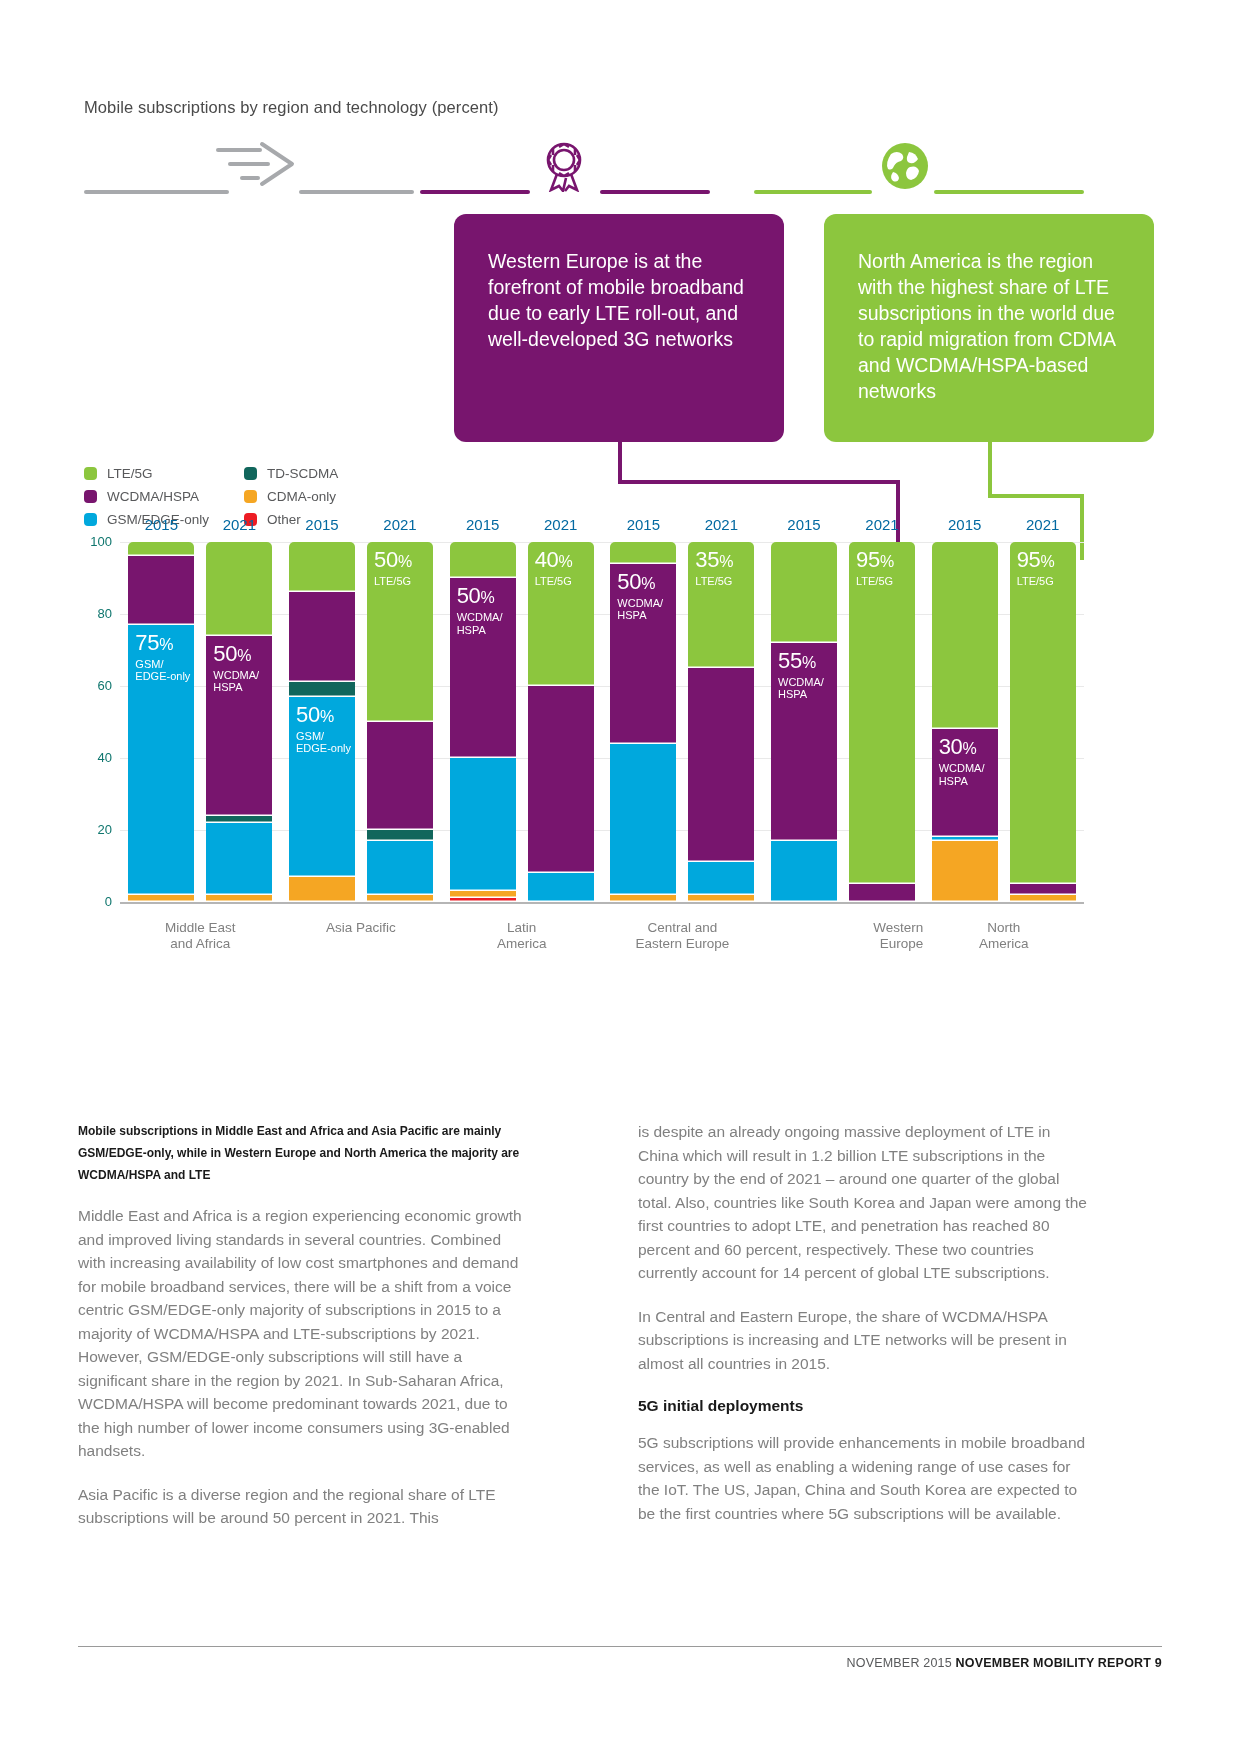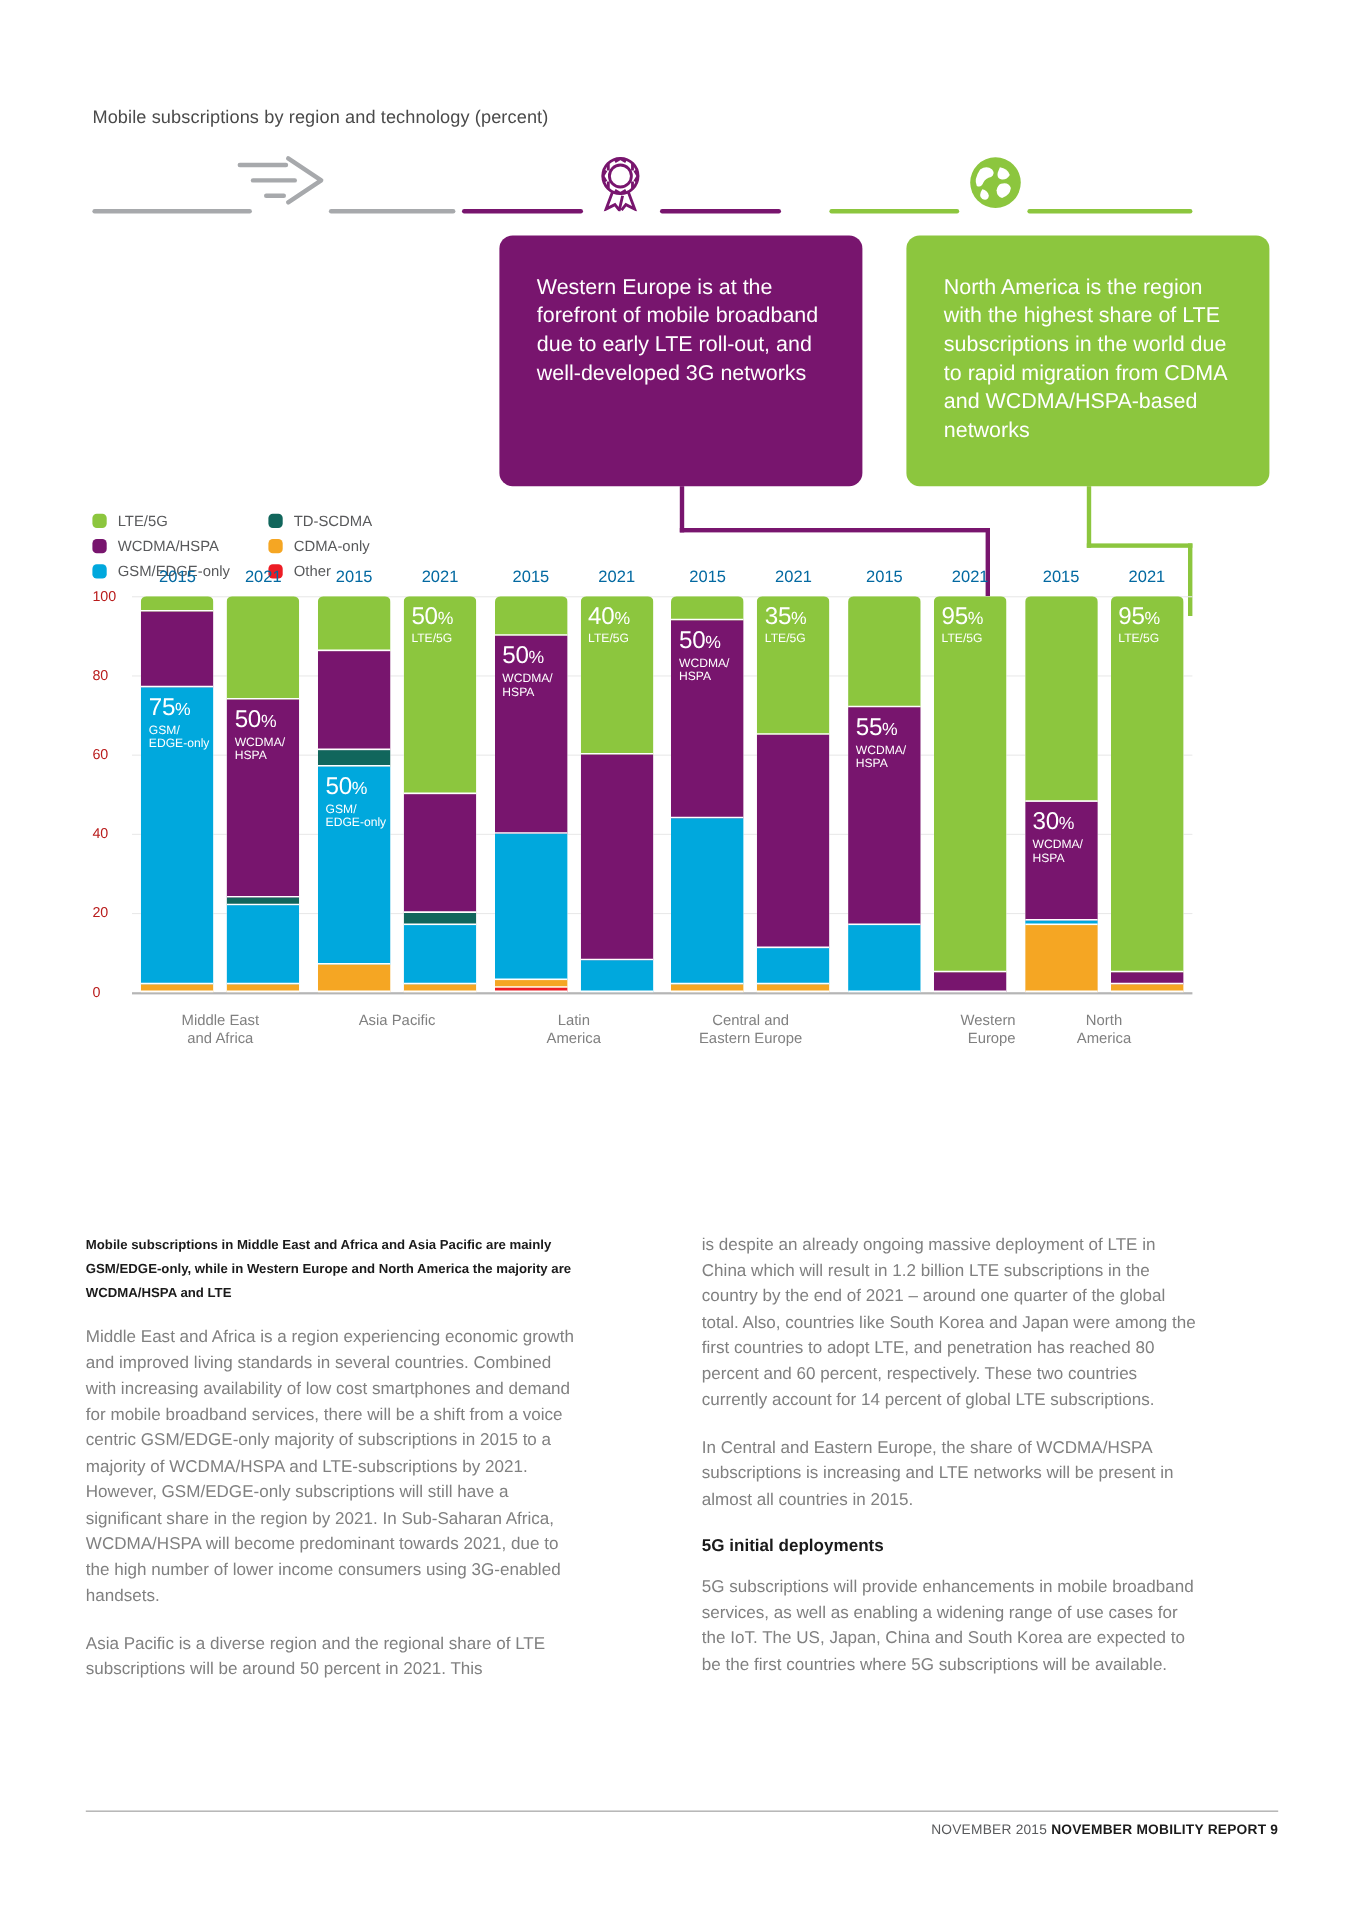--- a/index.html
+++ b/index.html
@@ -39,21 +39,21 @@
   .conn.g{background:#8cc63e;}
 
   
   .legend{position:absolute;left:84px;top:462px;width:320px;font-size:13.5px;color:#58595b;}
   .legend .lrow{display:flex;height:23px;align-items:center;}
   .legend .col{width:160px;display:flex;align-items:center;}
   .swatch{width:13px;height:13px;border-radius:4px;margin-right:10px;flex:0 0 auto;}
 
   
   #chart{position:absolute;left:84px;top:512px;width:1000px;height:440px;}
-  .ylabel{position:absolute;right:0;width:30px;text-align:left;font-size:13px;color:#b91c1c;transform:translateY(-8px);}
+  .ylabel{position:absolute;right:0;width:30px;text-align:right;font-size:13px;color:#0f766e;transform:translateY(-8px);}
   .gridline{position:absolute;left:36px;right:0;height:1px;background:#e9e9e9;}
   .axisline{position:absolute;left:36px;right:0;height:2px;background:#b5b5b5;}
   .bar{position:absolute;bottom:0;width:66px;border-radius:5px 5px 0 0;overflow:hidden;background:#fff;}
   .seg{position:absolute;left:0;width:100%;}
   .seg + .seg{}
   .yearlab{position:absolute;font-size:15px;color:#0369a1;text-align:center;width:66px;}
   .dlabel{position:absolute;color:#fff;line-height:1;pointer-events:none;}
   .dlabel .big{font-size:22px;letter-spacing:-.3px;}
   .dlabel .big .pct{font-size:16px;}
   .dlabel .sub{font-size:11px;line-height:12.5px;margin-top:4px;display:block;}

